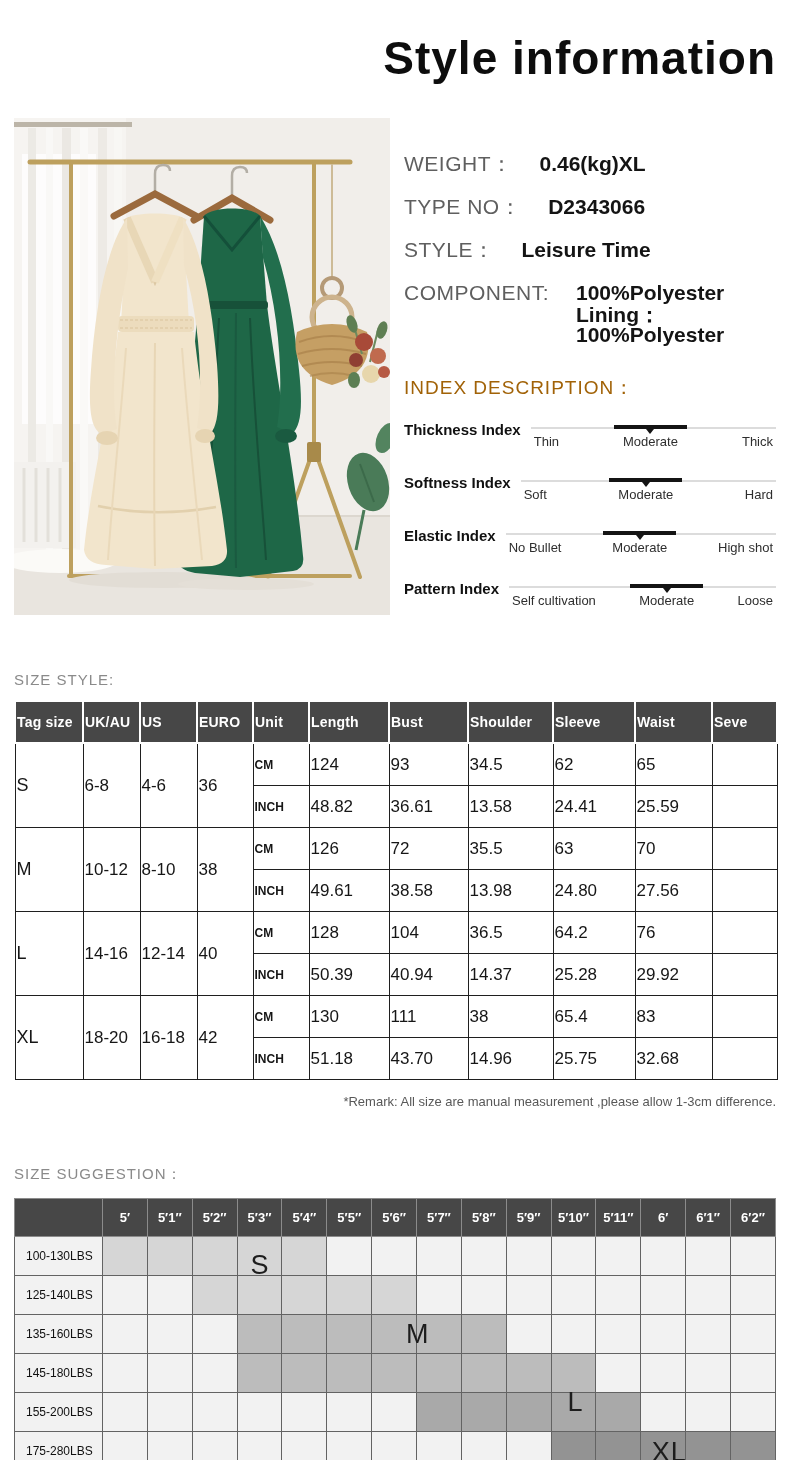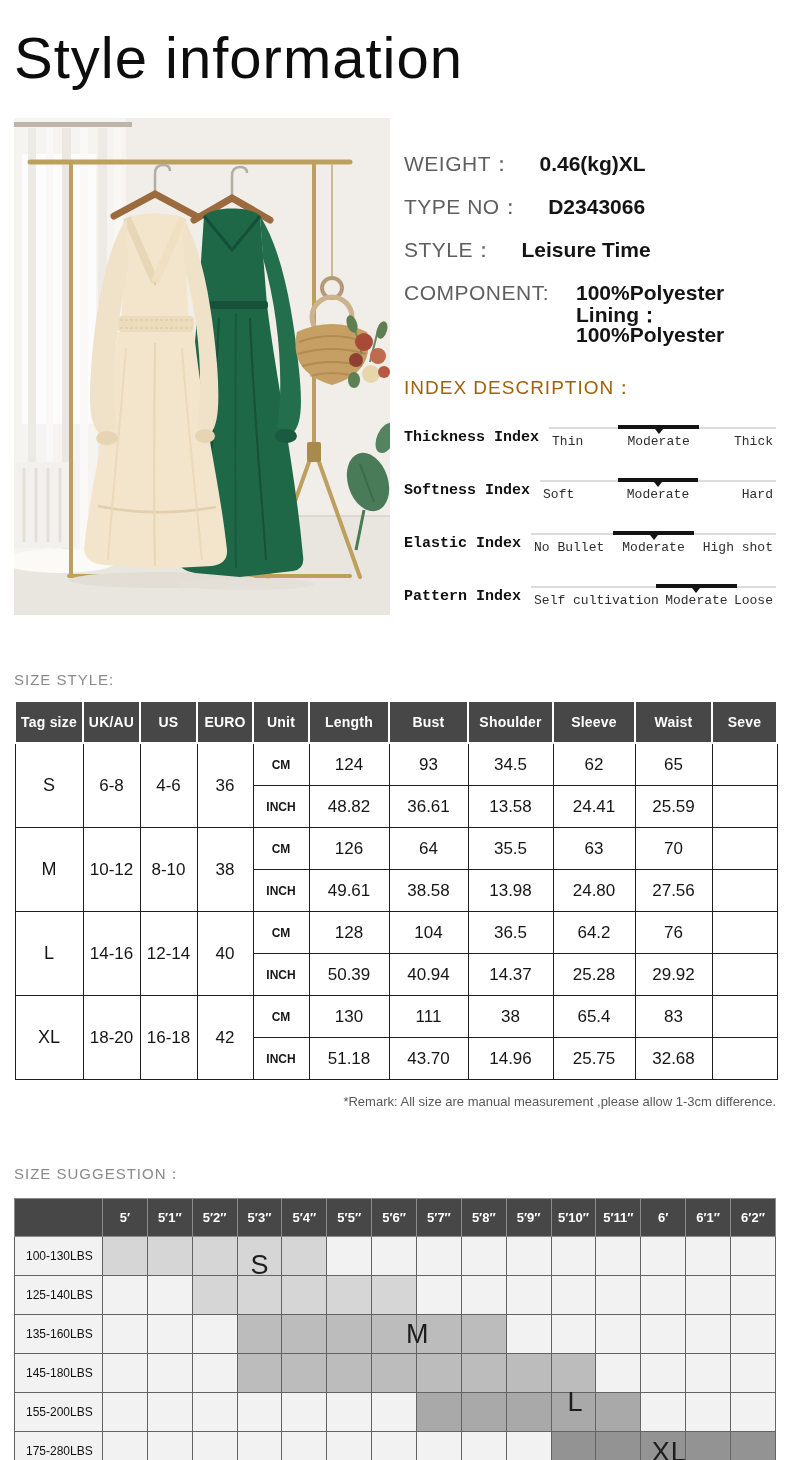--- a/index.html
+++ b/index.html
@@ -3,47 +3,47 @@
 <meta charset="utf-8">
 <style>
   html,body{margin:0;padding:0;background:#ffffff;}
   body{
     width:790px;height:1460px;overflow:hidden;position:relative;
     font-family:"Liberation Sans", sans-serif;color:#1c1c1c;
   }
   .wrap{padding:0 14px;}
   
   h1.page-title{
-    margin:30px 0 0 0;text-align:left;font-size:58px;line-height:56px;
-    font-weight:normal;letter-spacing:1px;color:#0d0d0d;
+    margin:30px 0 0 0;text-align:right;font-size:46px;line-height:56px;
+    font-weight:bold;letter-spacing:1px;color:#0d0d0d;
   }
   
   .top{display:flex;margin-top:32px;}
   .photo{width:376px;height:497px;flex:0 0 auto;}
   .specs{flex:1;padding-left:14px;padding-top:36px;}
   .spec{display:flex;margin-bottom:23px;font-size:21px;line-height:20px;gap:21px;}
   .spec-label{color:#5f5f5f;letter-spacing:.5px;white-space:nowrap;}
   .spec-value{font-weight:bold;color:#141414;margin-left:6px;}
   .spec-value div{margin-bottom:2px;}
   .index-heading{margin-top:28px;margin-bottom:20px;font-size:19px;color:#a16207;letter-spacing:1px;}
-  .index-row{display:flex;margin-bottom:21px;align-items:center;font-family:Liberation Mono, monospace;}
+  .index-row{display:flex;margin-bottom:21px;align-items:flex-start;}
   .index-label{flex:0 0 auto;margin-right:10px;font-size:15px;font-weight:bold;color:#111;}
   .index-scale{flex:1;position:relative;min-height:32px;}
   .track{position:absolute;left:0;right:0;top:6px;height:2px;background:#dcdcdc;}
   .opts{display:flex;justify-content:space-between;padding:13px 3px 0 3px;font-size:13px;color:#2e2e2e;}
   .opt{position:relative;white-space:nowrap;}
   .opt.mid::before{content:"";position:absolute;left:-9px;right:-9px;top:-9px;height:4px;background:#141414;}
   .opt.mid::after{content:"";position:absolute;left:50%;top:-5px;transform:translateX(-50%);
     border-left:4px solid transparent;border-right:4px solid transparent;border-top:5px solid #141414;}
   
   .section-label{color:#8a8a8a;font-size:15px;letter-spacing:1px;}
   .lbl-table{margin-top:38px;}
   .lbl-sug{margin-top:56px;}
   
-  table.size-table{width:762px;margin-top:12px;border-collapse:collapse;table-layout:fixed;text-align:center;}
+  table.size-table{width:762px;margin-top:12px;border-collapse:collapse;table-layout:fixed;text-align:left;}
   table.size-table thead th{
     background:#474747;color:#fff;font-size:14px;font-weight:bold;
     height:38px;border:2px solid #ffffff;letter-spacing:.2px;
   }
   table.size-table thead tr{border:none;}
   table.size-table tbody td, table.size-table tbody th{
     border:1px solid #1f1f1f;height:39px;font-weight:normal;
     font-size:17px;color:#161616;background:#fff;
   }
   table.size-table .tag-cell{font-size:18px;}
@@ -317,21 +317,21 @@
         <td></td>
       </tr>
 
       <tr>
         <td class="tag-cell" rowspan="2">M</td>
         <td rowspan="2">10-12</td>
         <td rowspan="2">8-10</td>
         <td rowspan="2">38</td>
         <td class="unit-cell">CM</td>
         <td>126</td>
-        <td>64</td>
+        <td>72</td>
         <td>35.5</td>
         <td>63</td>
         <td>70</td>
         <td></td>
       </tr>
       <tr>
         <td class="unit-cell">INCH</td>
         <td>49.61</td>
         <td>38.58</td>
         <td>13.98</td>

